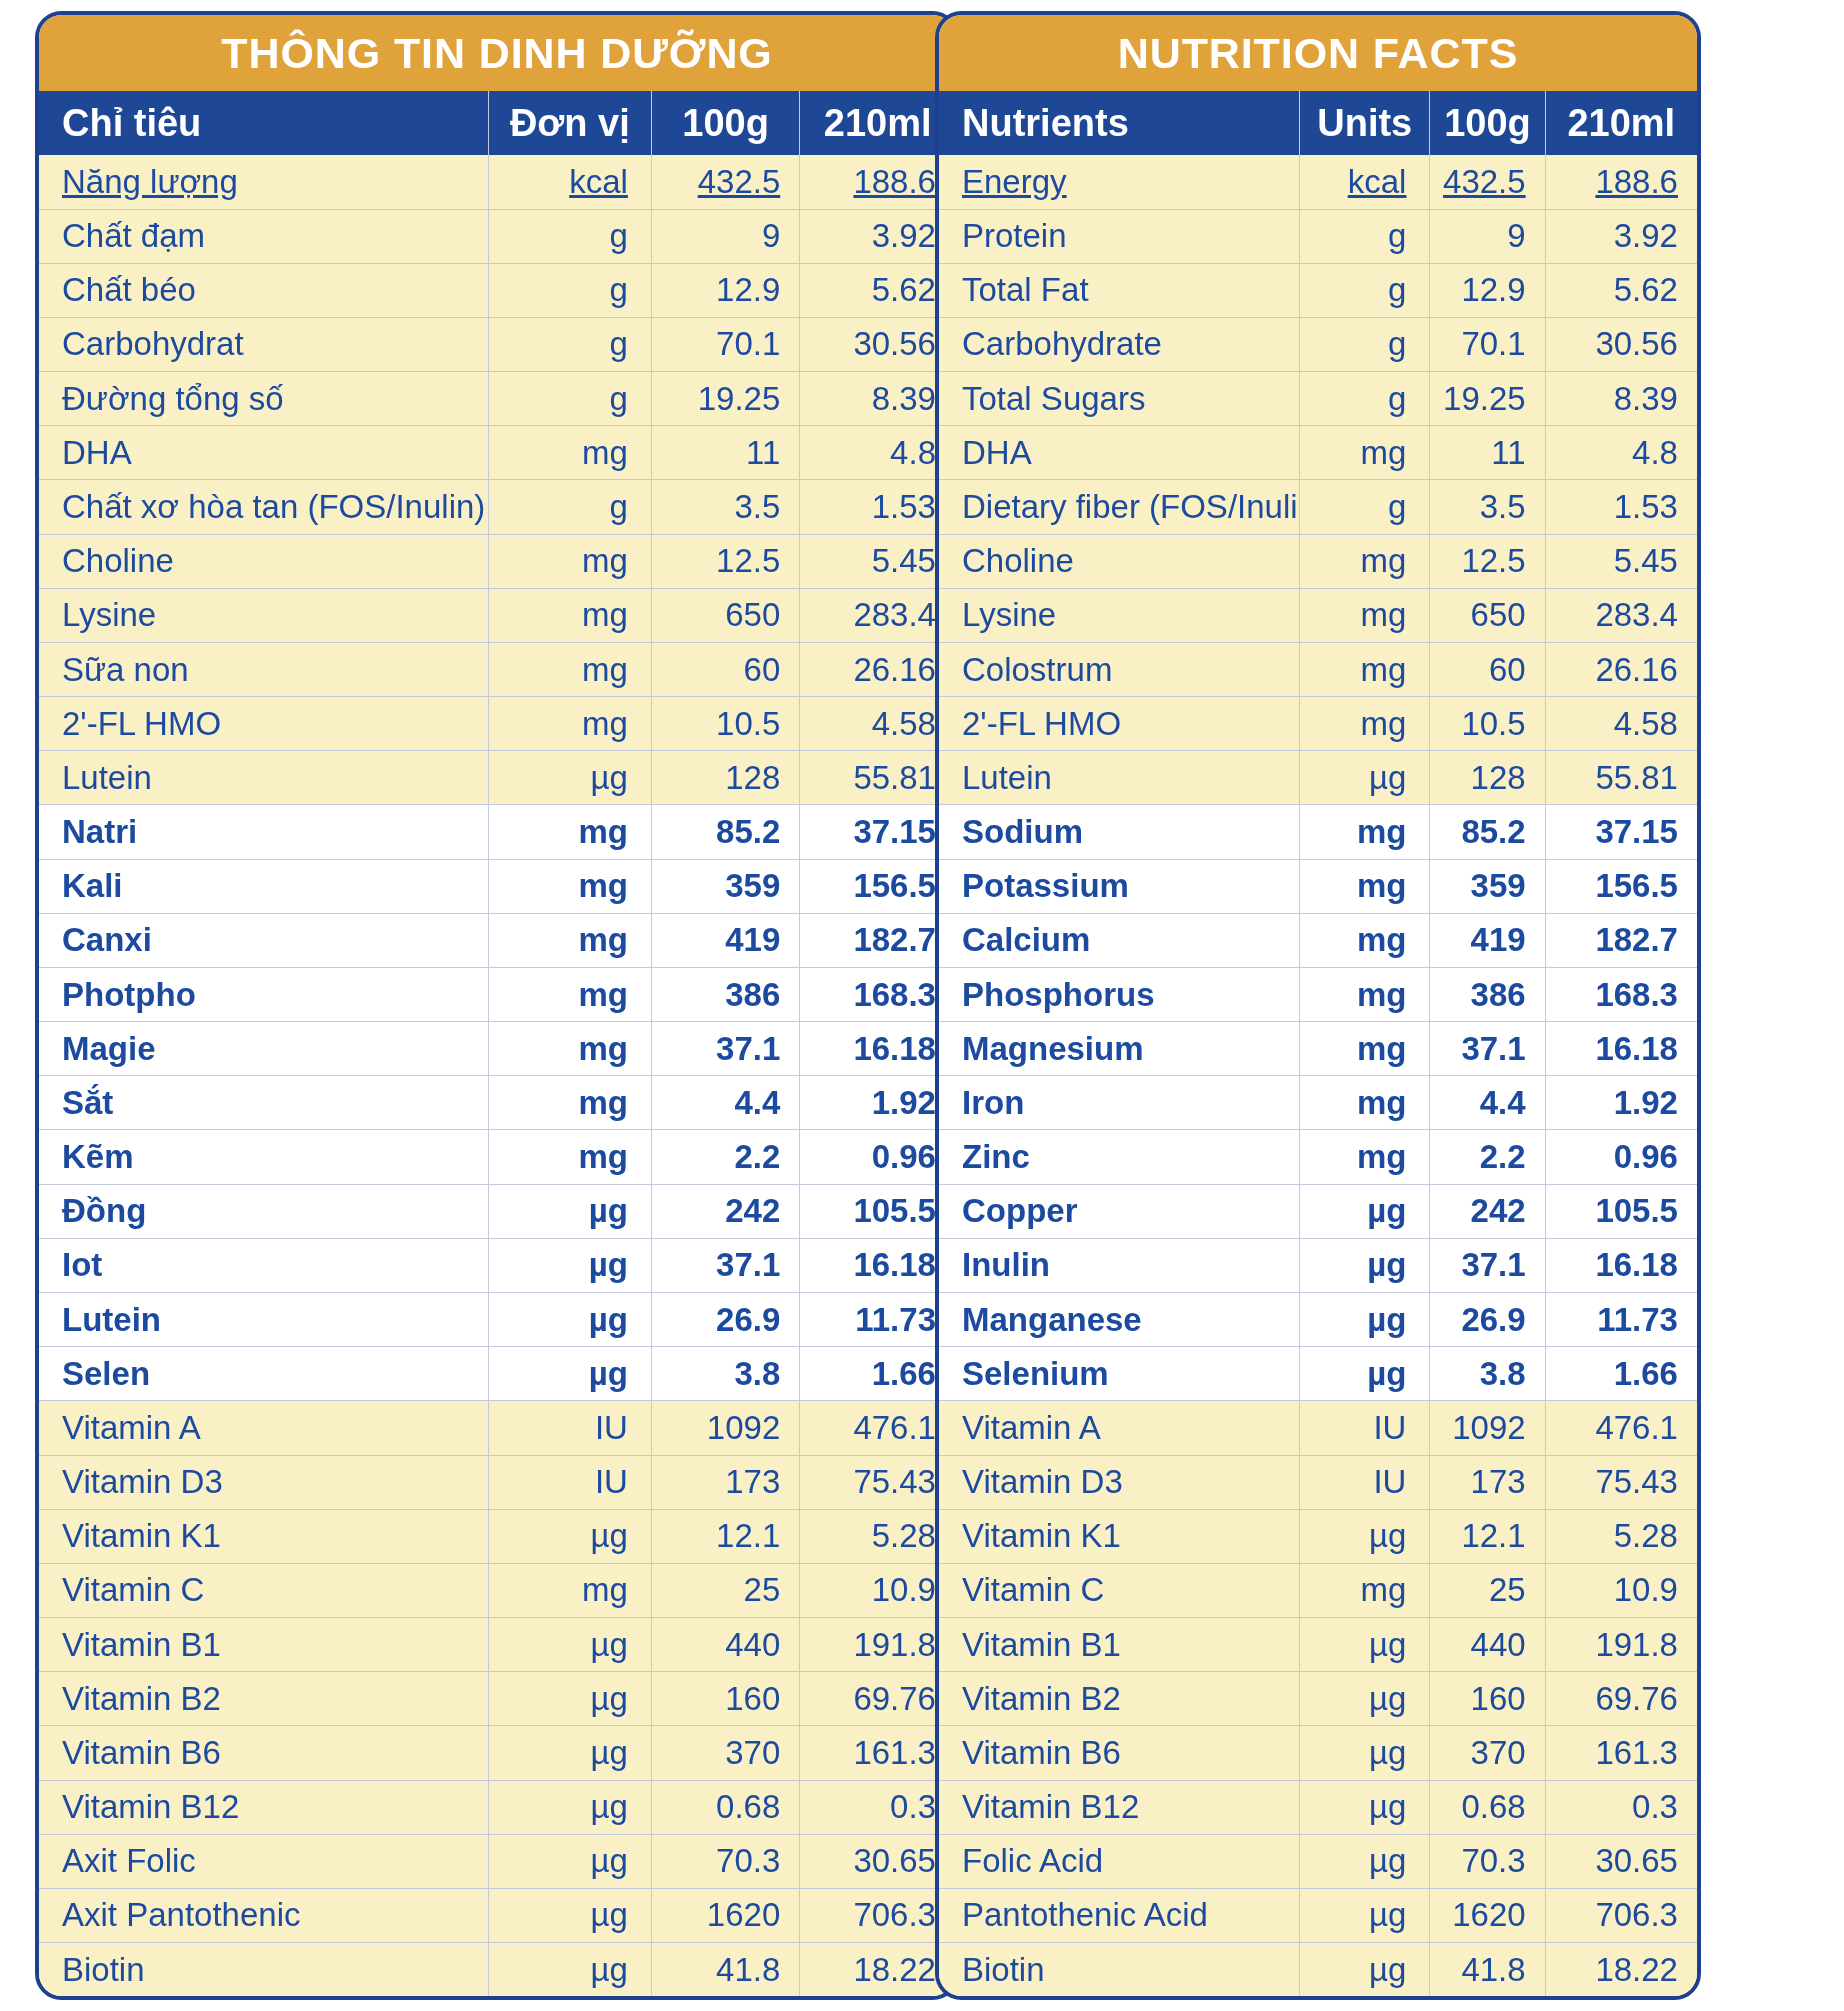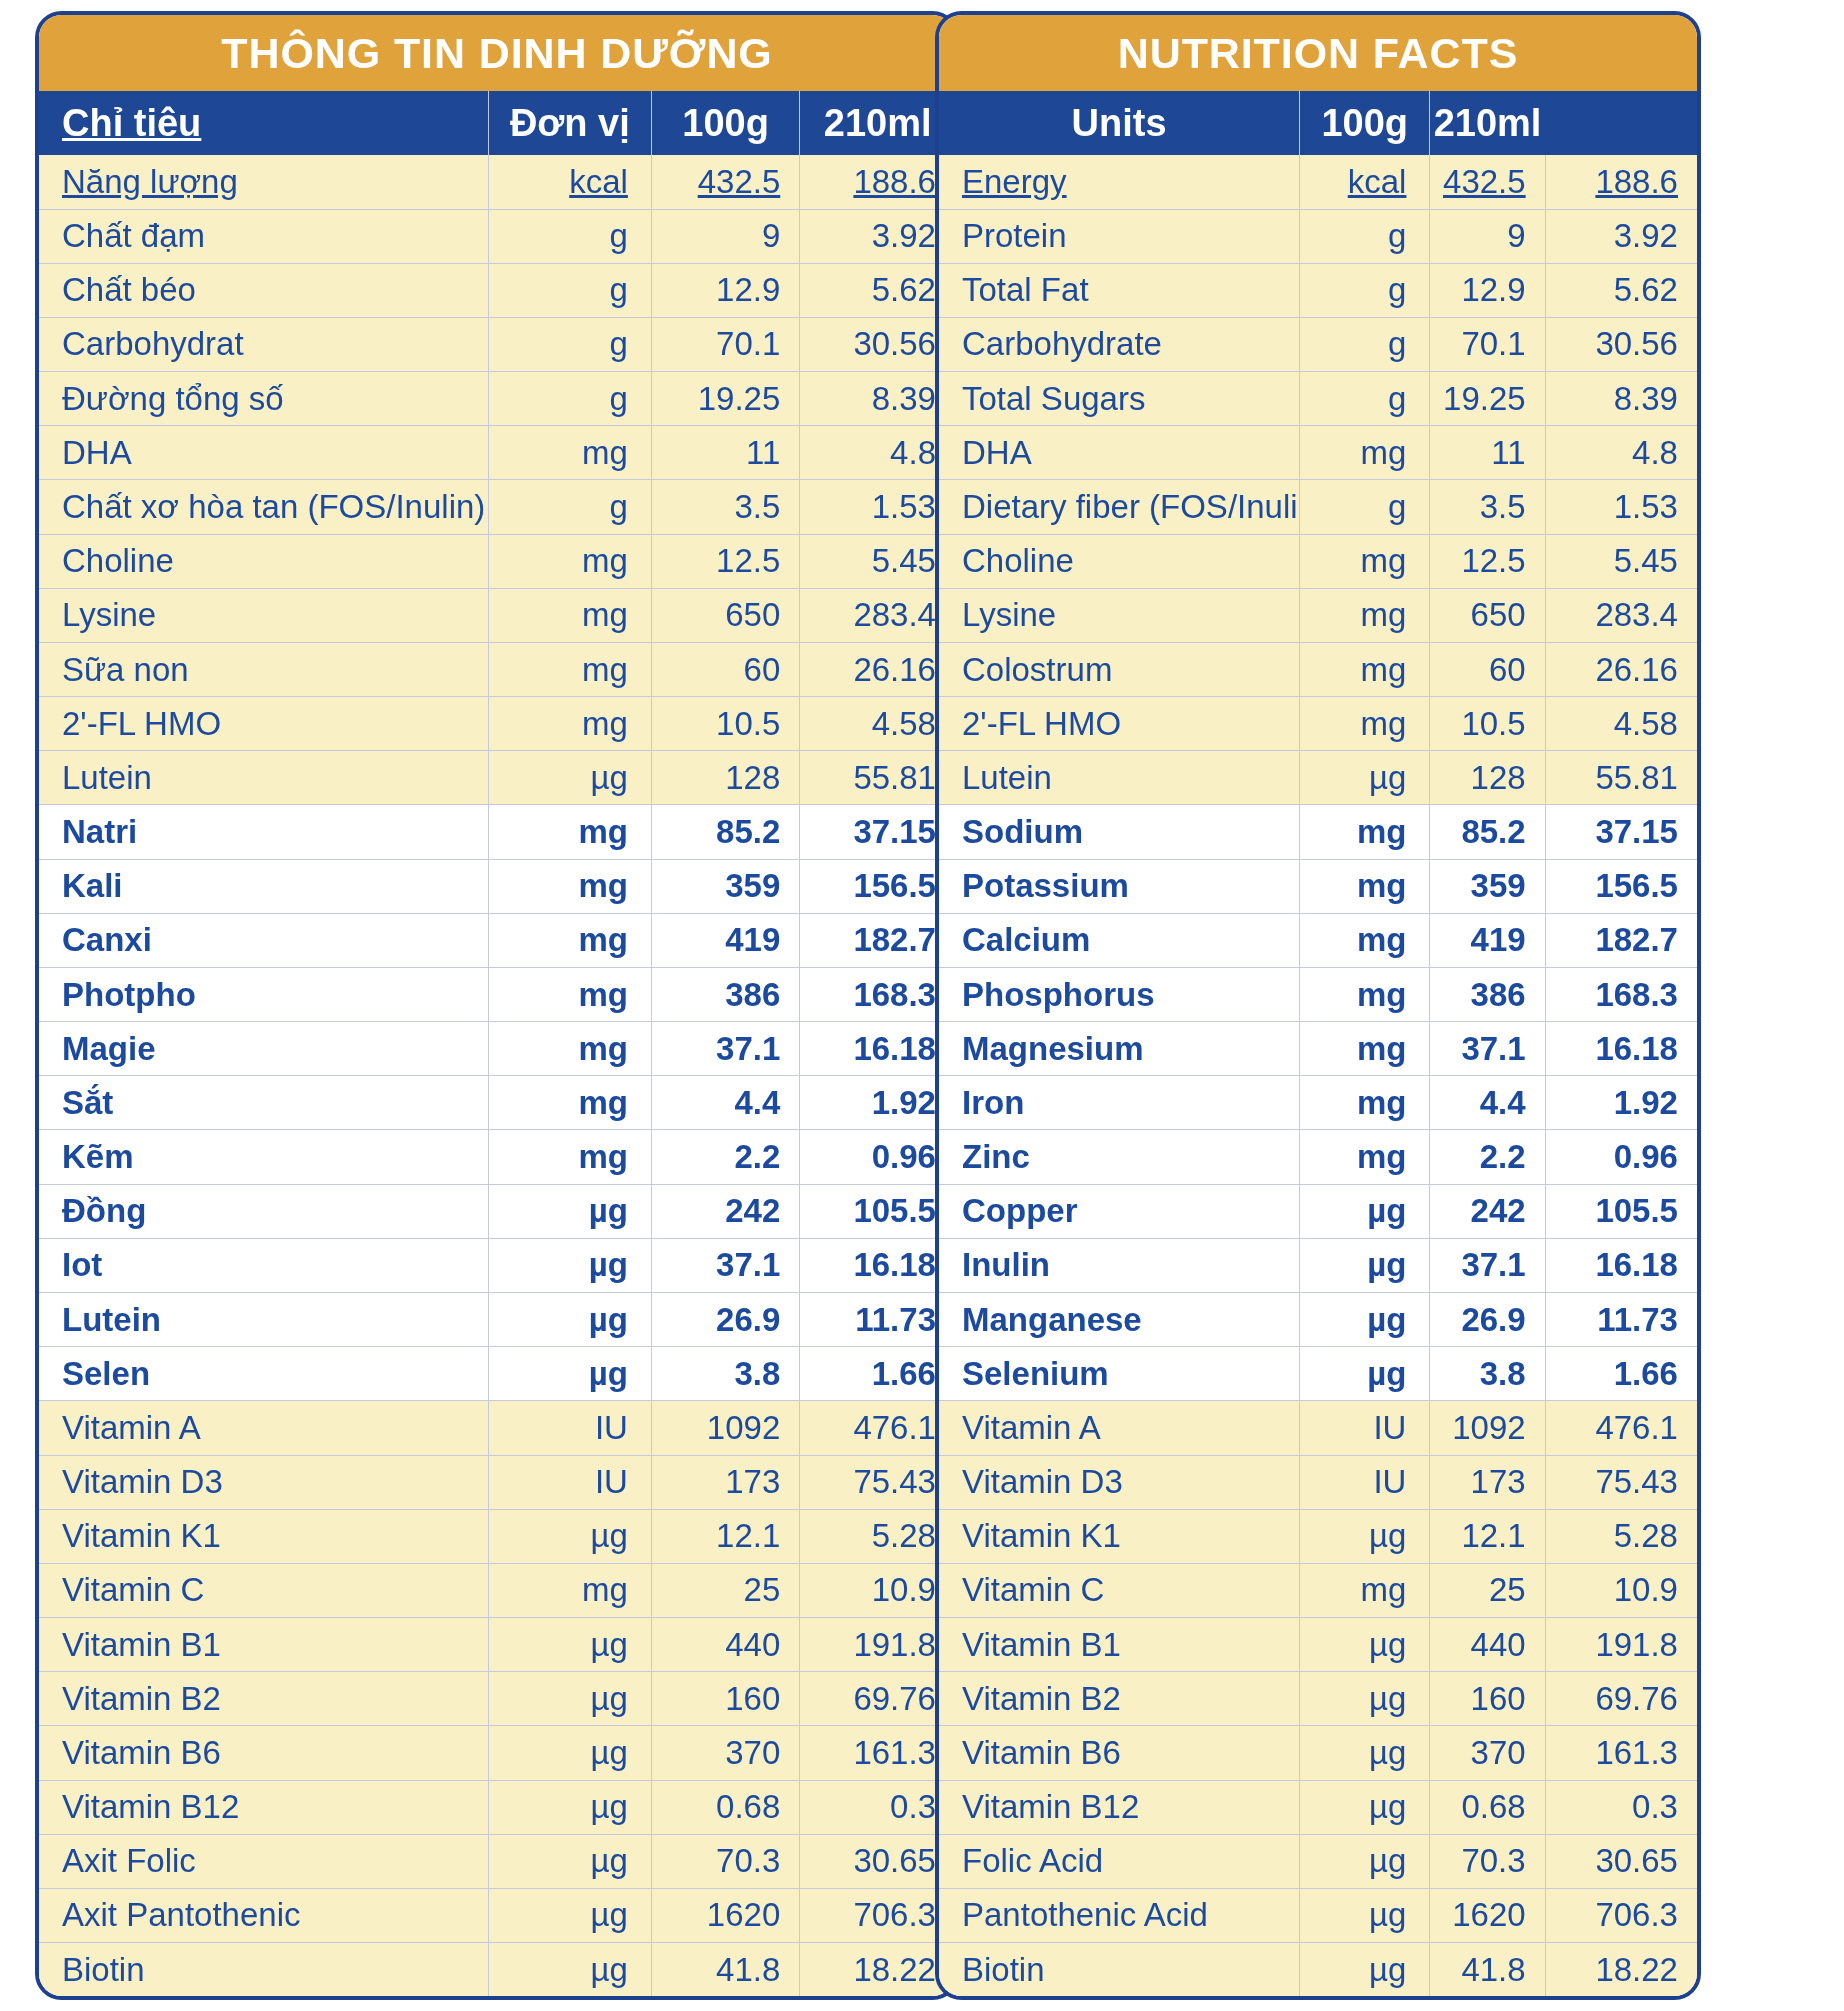--- a/index.html
+++ b/index.html
@@ -45,21 +45,21 @@
   .row.cream{background:var(--row-cream);}
   .row.white{background:var(--row-white);font-weight:bold;}
   .cell{
     height:100%;display:flex;align-items:center;box-sizing:border-box;
     white-space:nowrap;overflow:hidden;
   }
   .head-row .cell + .cell,.row .cell + .cell{border-left:1.9px solid var(--grid-line);}
   .c-label{justify-content:flex-start;padding-left:23px;}
   .c-unit{justify-content:flex-end;padding-right:23px;}
   .c-num{justify-content:flex-end;padding-right:19px;}
-  .head-row .c-label{padding-left:23px;text-decoration:underline;}
+  .head-row .c-label{padding-left:23px;}
   .head-row .c-unit,.head-row .c-num{justify-content:center;padding-right:0;}
 </style>
 </head>
 <body>
 
 <div class="card vi">
   <div class="title-bar">THÔNG TIN DINH DƯỠNG</div>
   <div class="head-row">
     <div class="cell c-label">Chỉ tiêu</div>
     <div class="cell c-unit">Đơn vị</div>
@@ -270,20 +270,21 @@
         <div class="cell c-unit">µg</div>
         <div class="cell c-num">41.8</div>
         <div class="cell c-num">18.22</div>
       </div>
     </div>
 </div>
 
 <div class="card en">
   <div class="title-bar">NUTRITION FACTS</div>
   <div class="head-row">
+    <div class="cell c-label">Nutrients</div>
     <div class="cell c-unit">Units</div>
     <div class="cell c-num">100g</div>
     <div class="cell c-num">210ml</div>
   </div>
   <div class="rows">
       <div class="row cream">
         <div class="cell c-label">Energy</div>
         <div class="cell c-unit">kcal</div>
         <div class="cell c-num">432.5</div>
         <div class="cell c-num">188.6</div>

